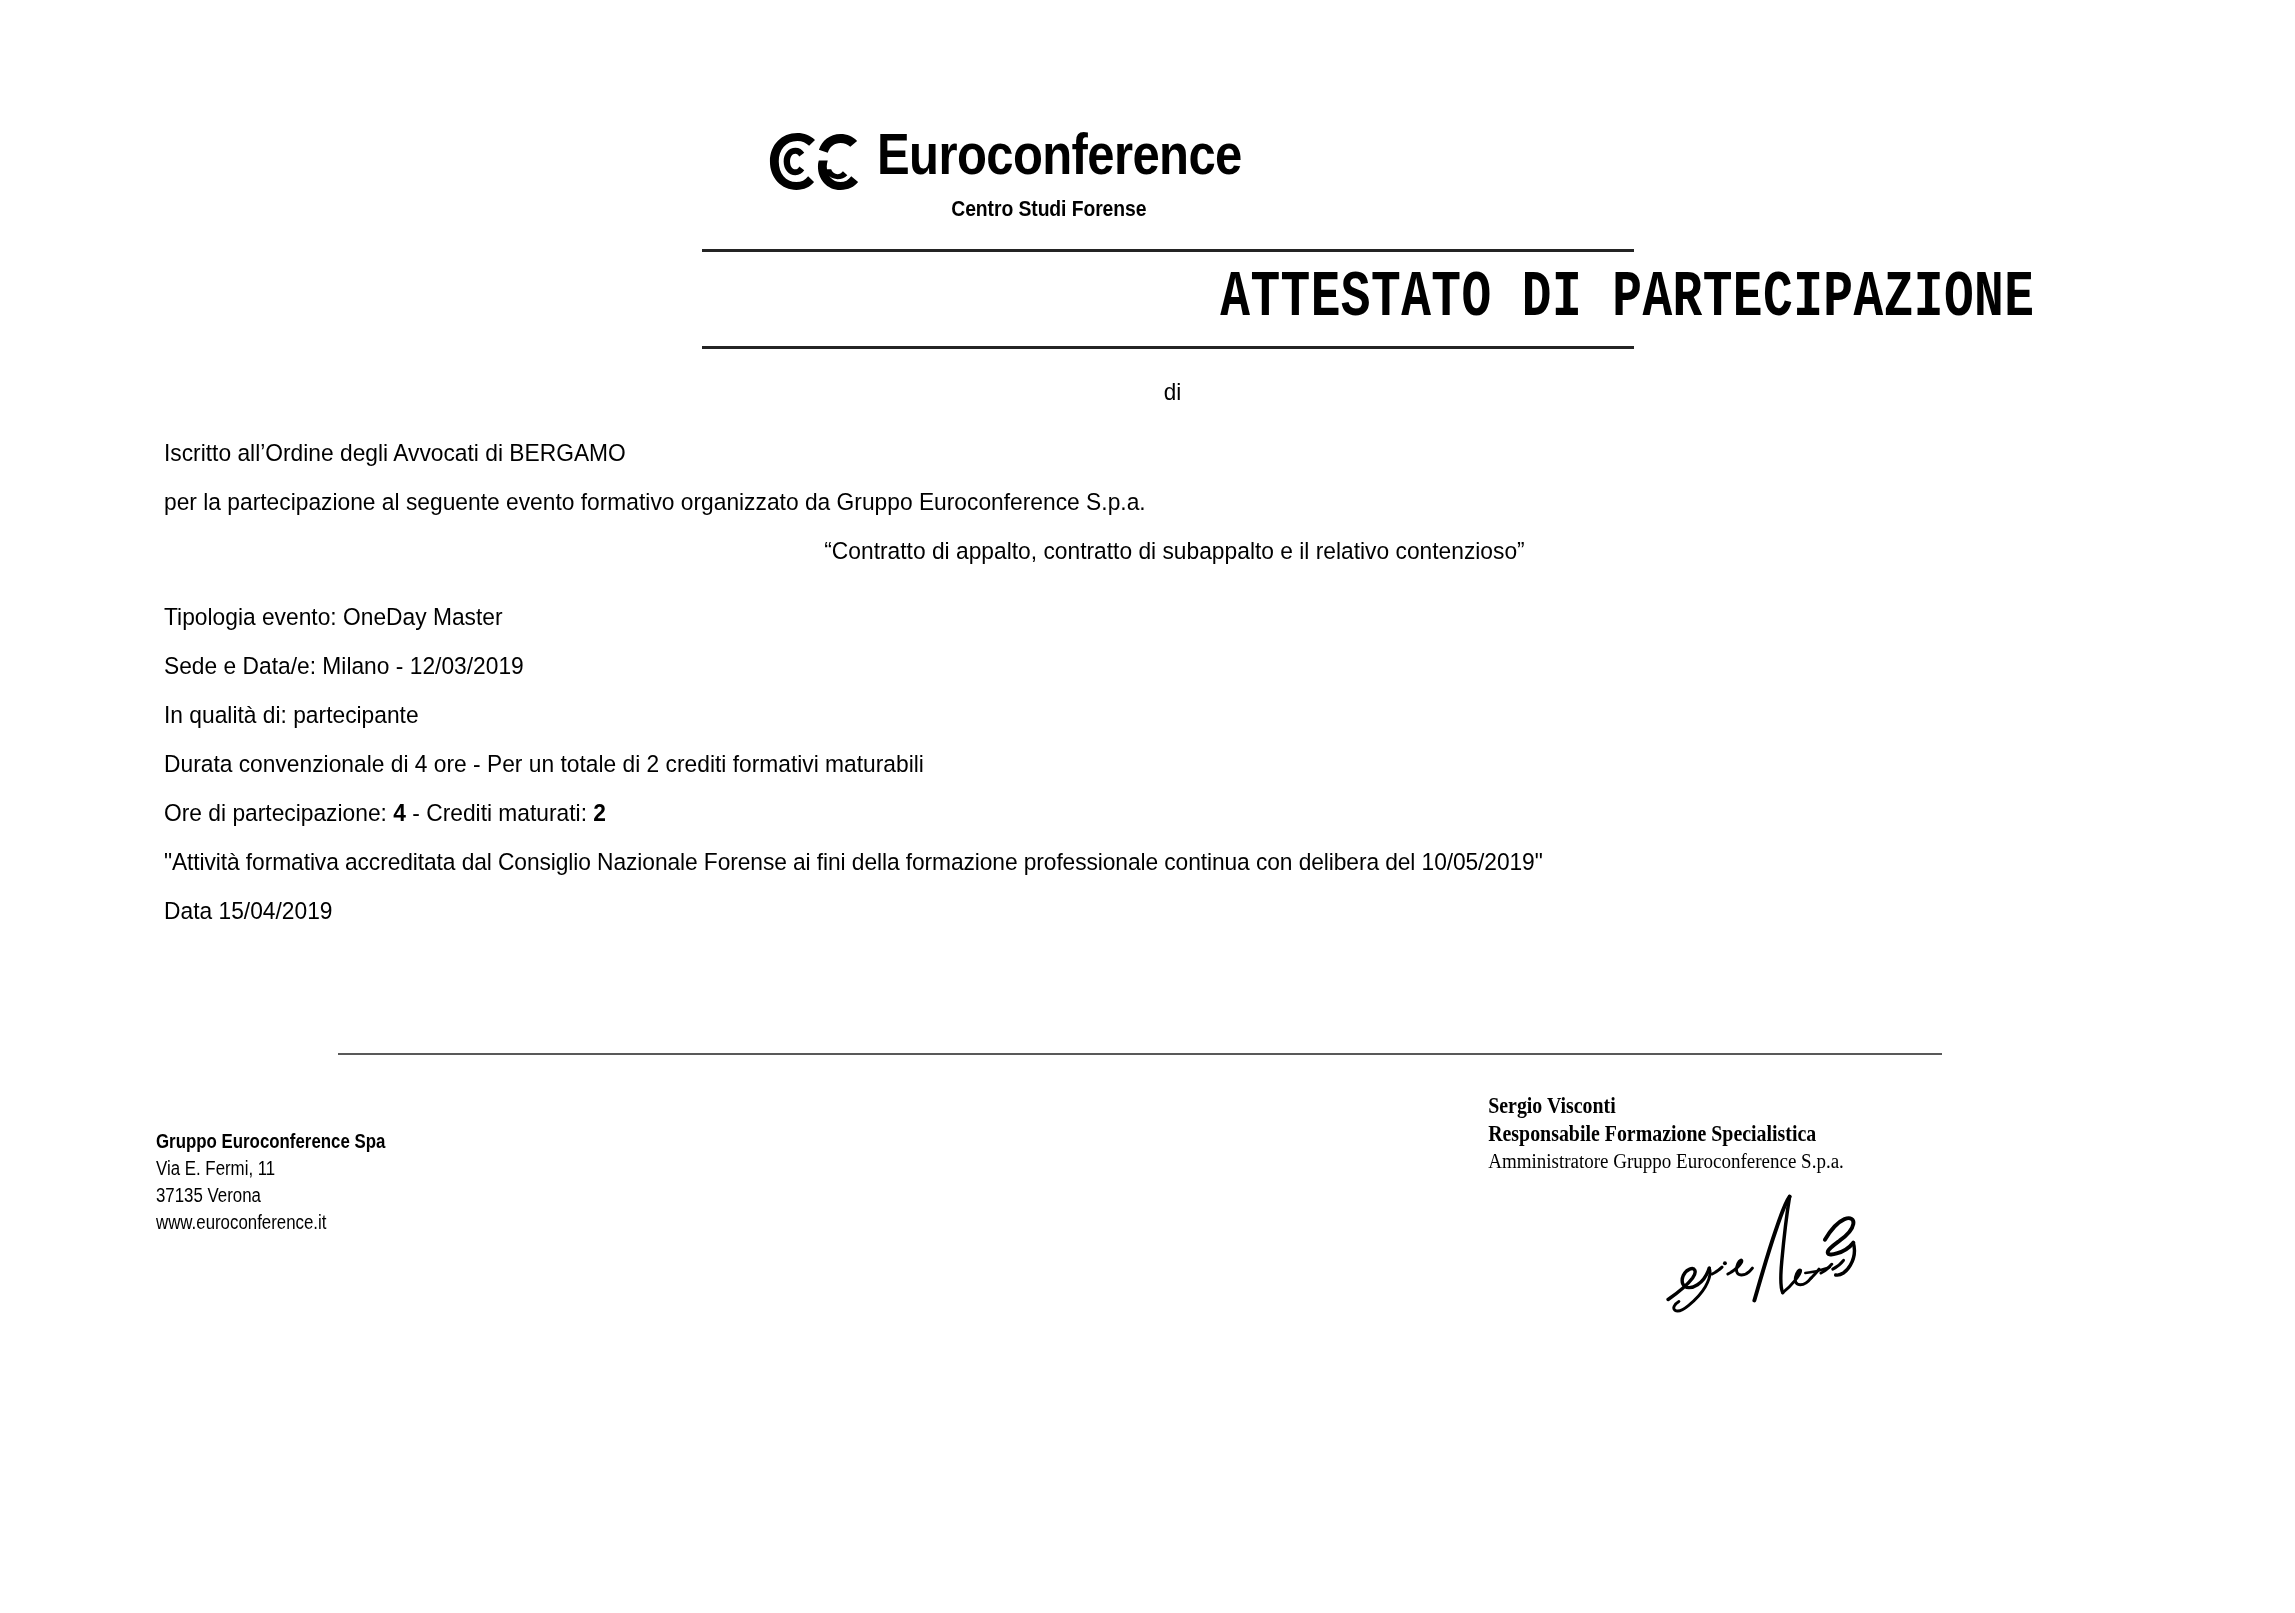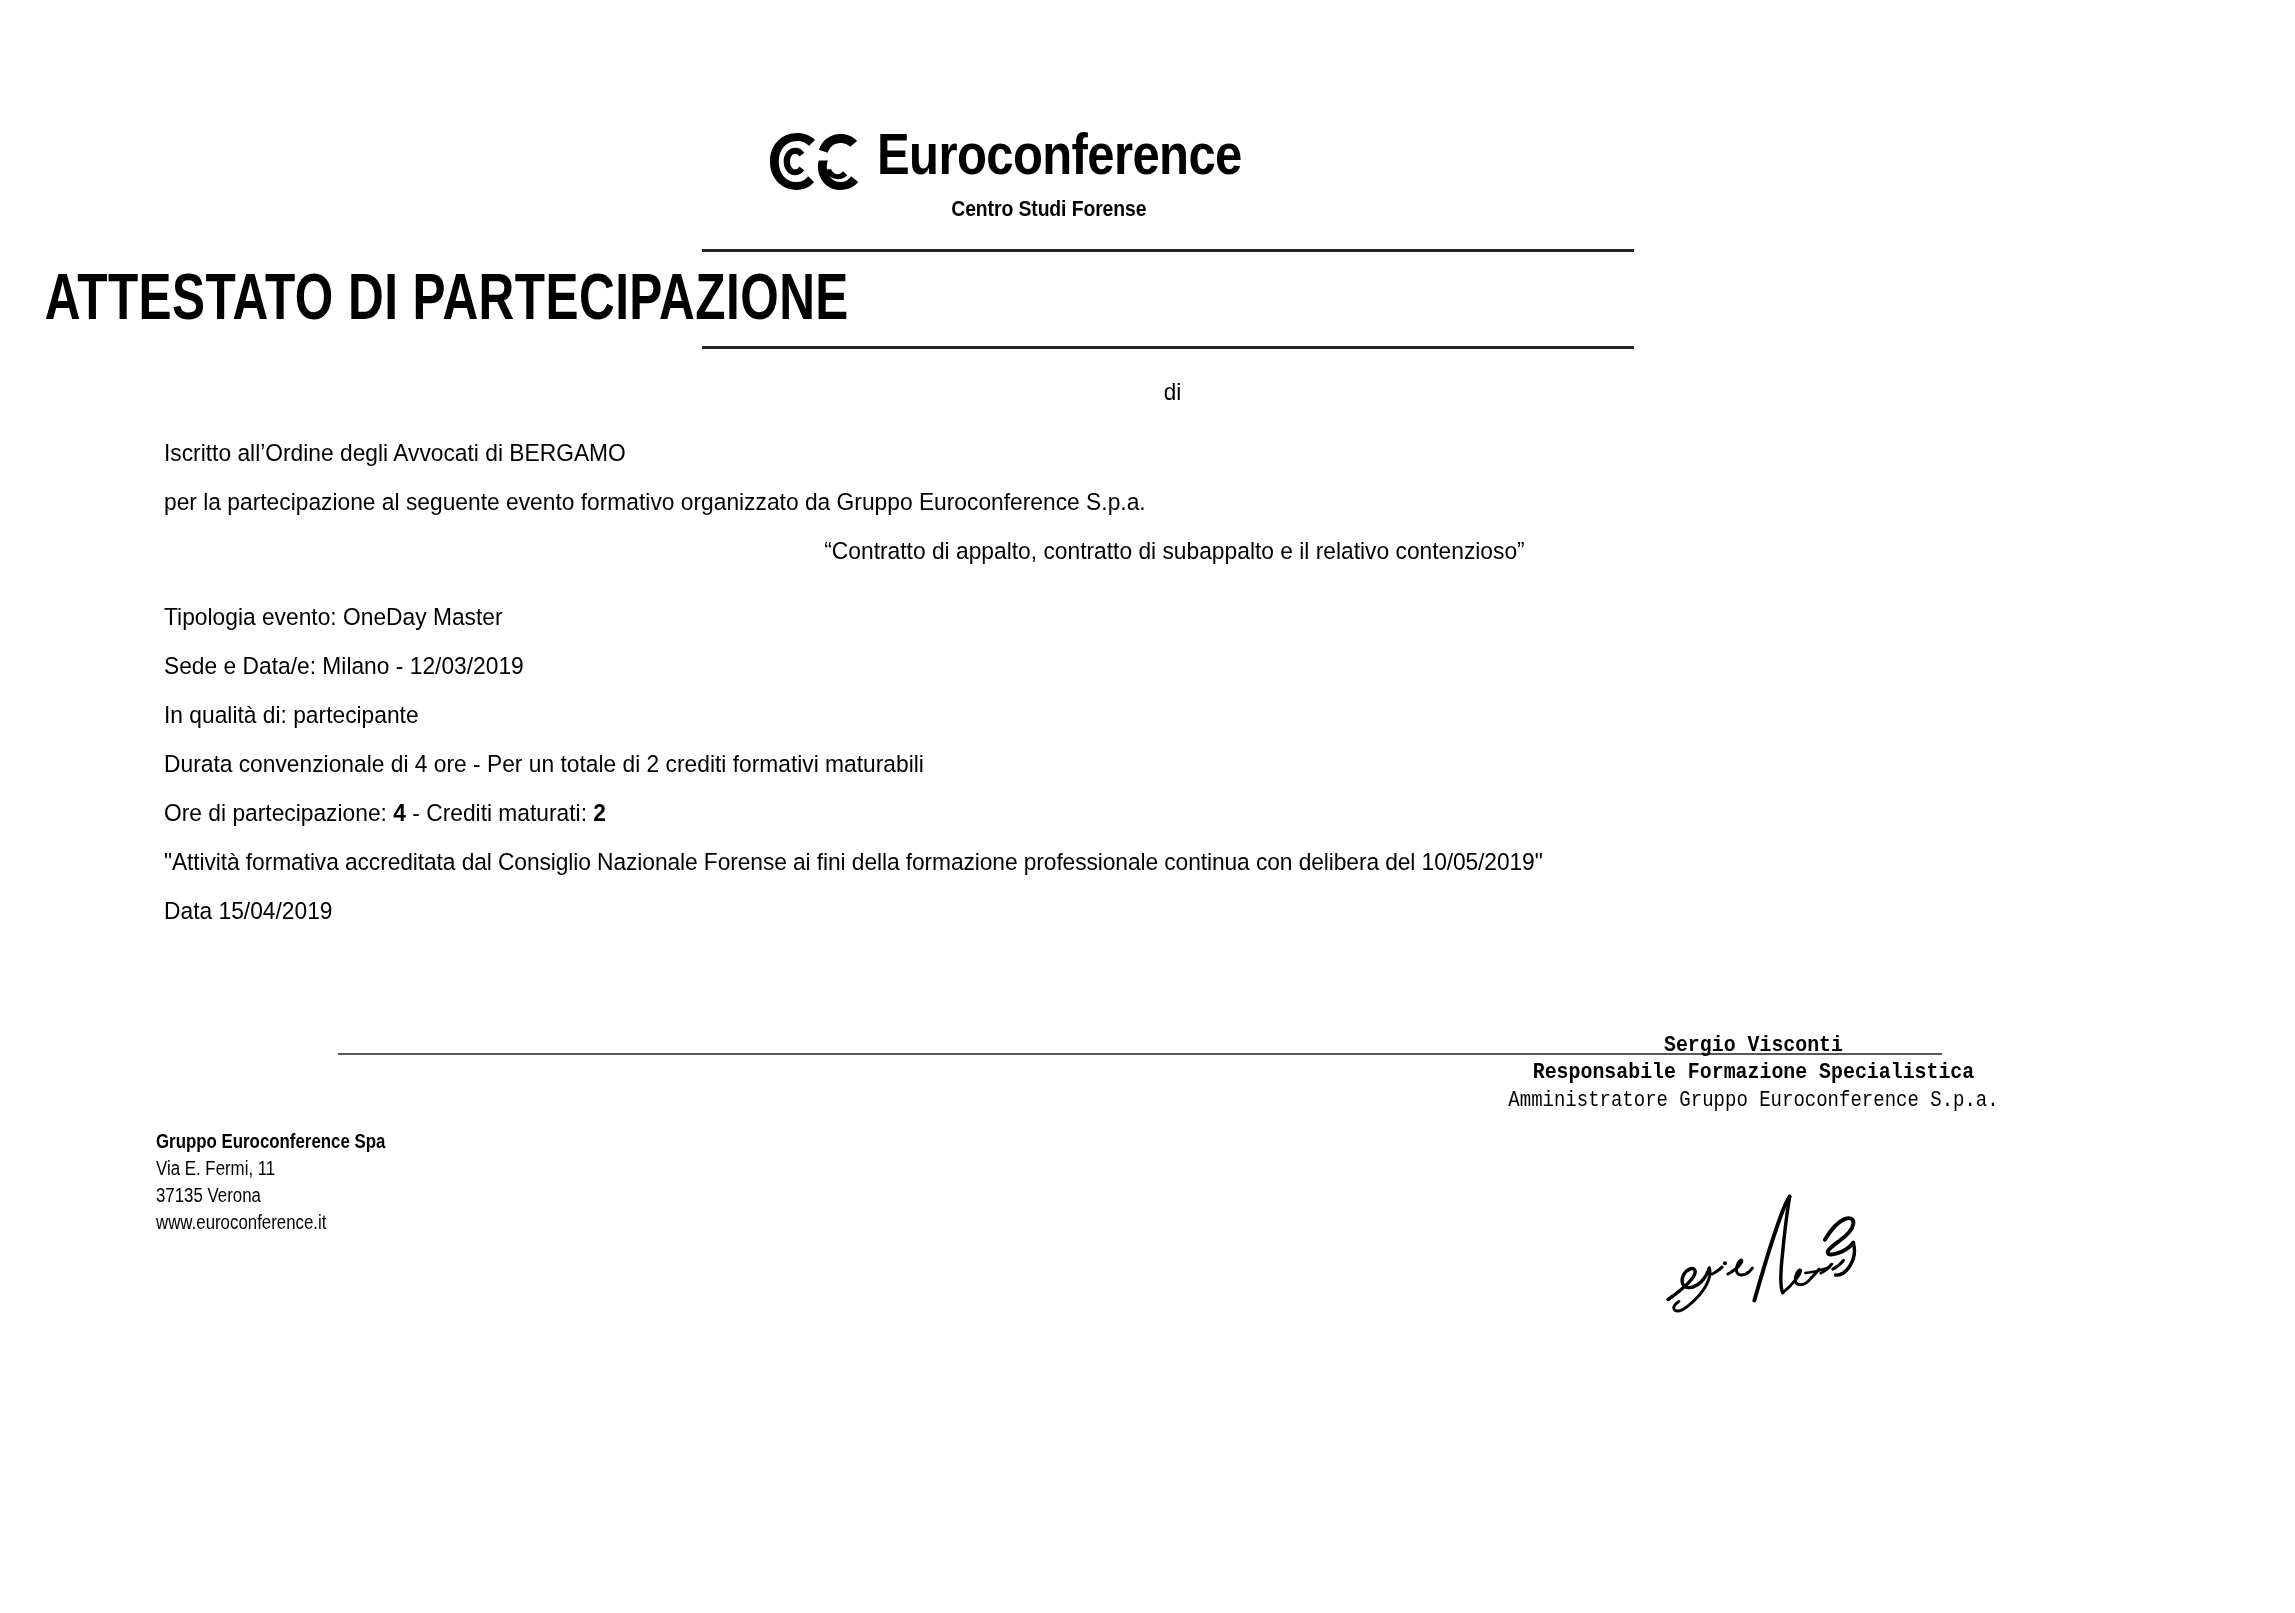--- a/index.html
+++ b/index.html
@@ -78,22 +78,22 @@
     top: 1053px; left: 338px; width: 1604px; height: 2px;
     background: #2a2a2a; opacity: 0.78;
   }
 
   
   #document-title {
     position: absolute;
     top: 265px;
     left: 0;
     width: 2080px;
-    text-align: left;
-    font-family: Liberation Sans, sans-serif;
+    text-align: right;
+    font-family: Liberation Mono, monospace;
     font-weight: bold;
     font-size: 55px;
     letter-spacing: 0.5px;
     line-height: 1;
   }
   #document-title .title-inner {
     display: inline-block;
     transform: scaleX(0.90) scaleY(1.18);
     transform-origin: center top;
   }
@@ -157,25 +157,24 @@
     font-size: 19.6px;
     line-height: 1.38;
     transform: scaleX(0.86);
     transform-origin: left top;
     white-space: nowrap;
   }
   #footer-company .company-name { font-weight: bold; }
 
   #signature-block {
     position: absolute;
-    top: 1032px;
+    top: 1093px;
     left: 1452px;
     width: 603px;
-    text-align: center;
-    font-family: Liberation Mono, monospace;
+    font-family: Liberation Serif, serif;
   }
   #signature-block .sig-name {
     font-weight: bold;
     font-size: 22.6px;
     line-height: 1.18;
     transform: scaleX(0.88);
     display: block;
   }
   #signature-block .sig-role {
     font-weight: bold;

